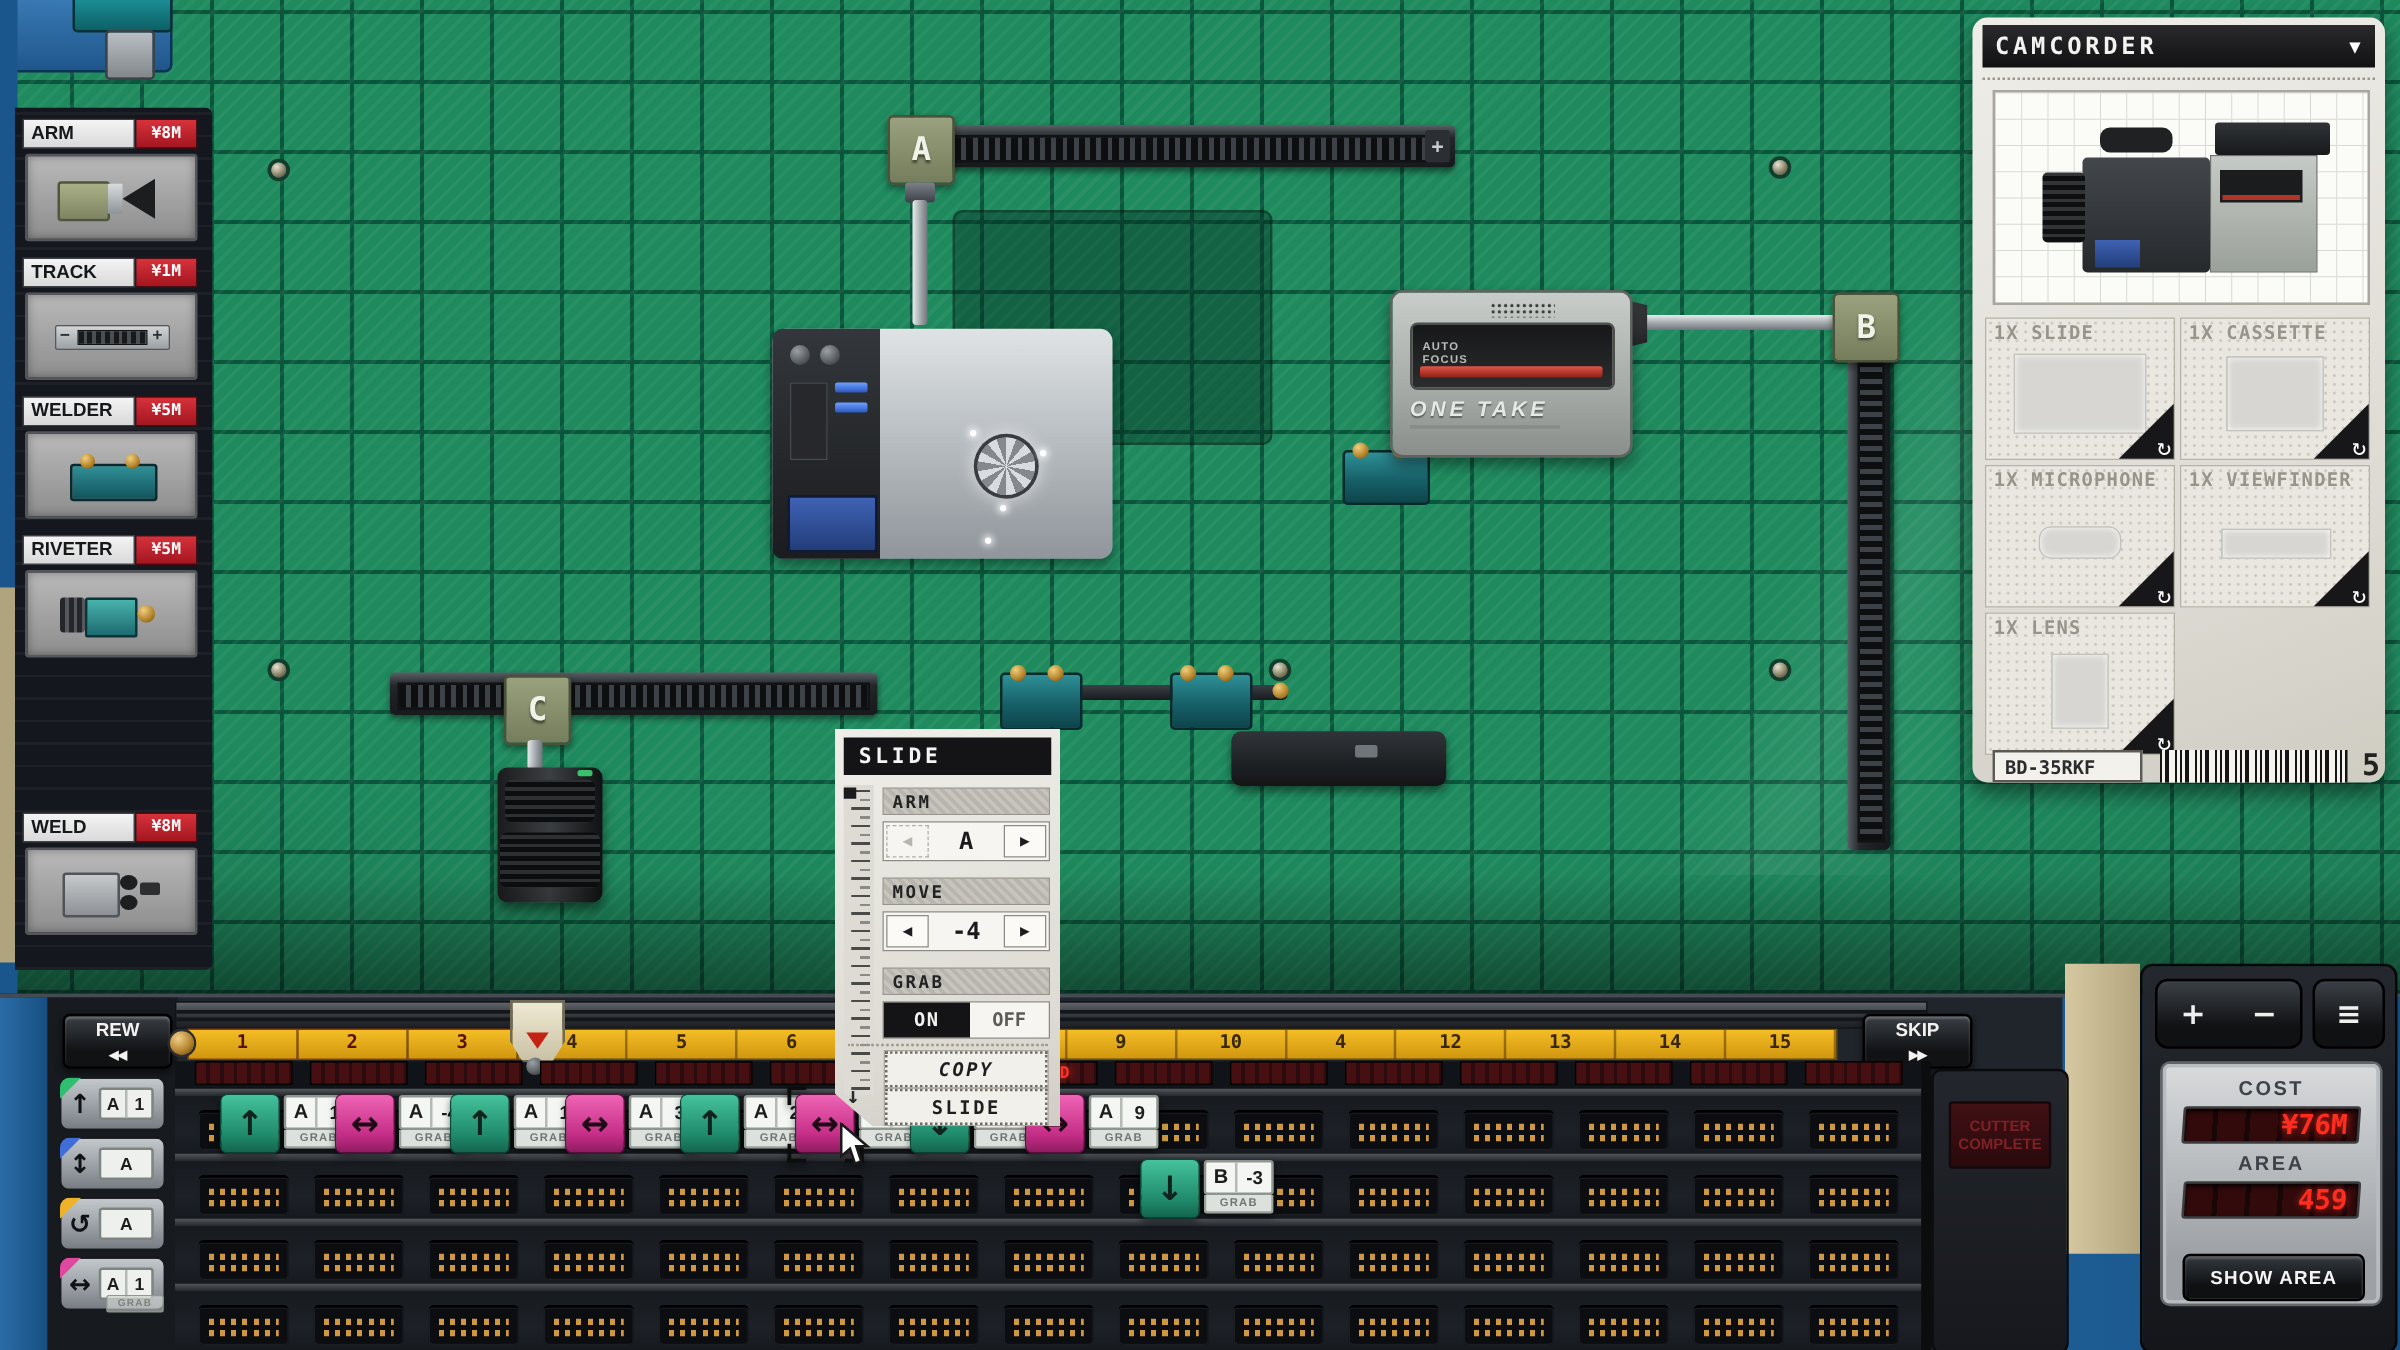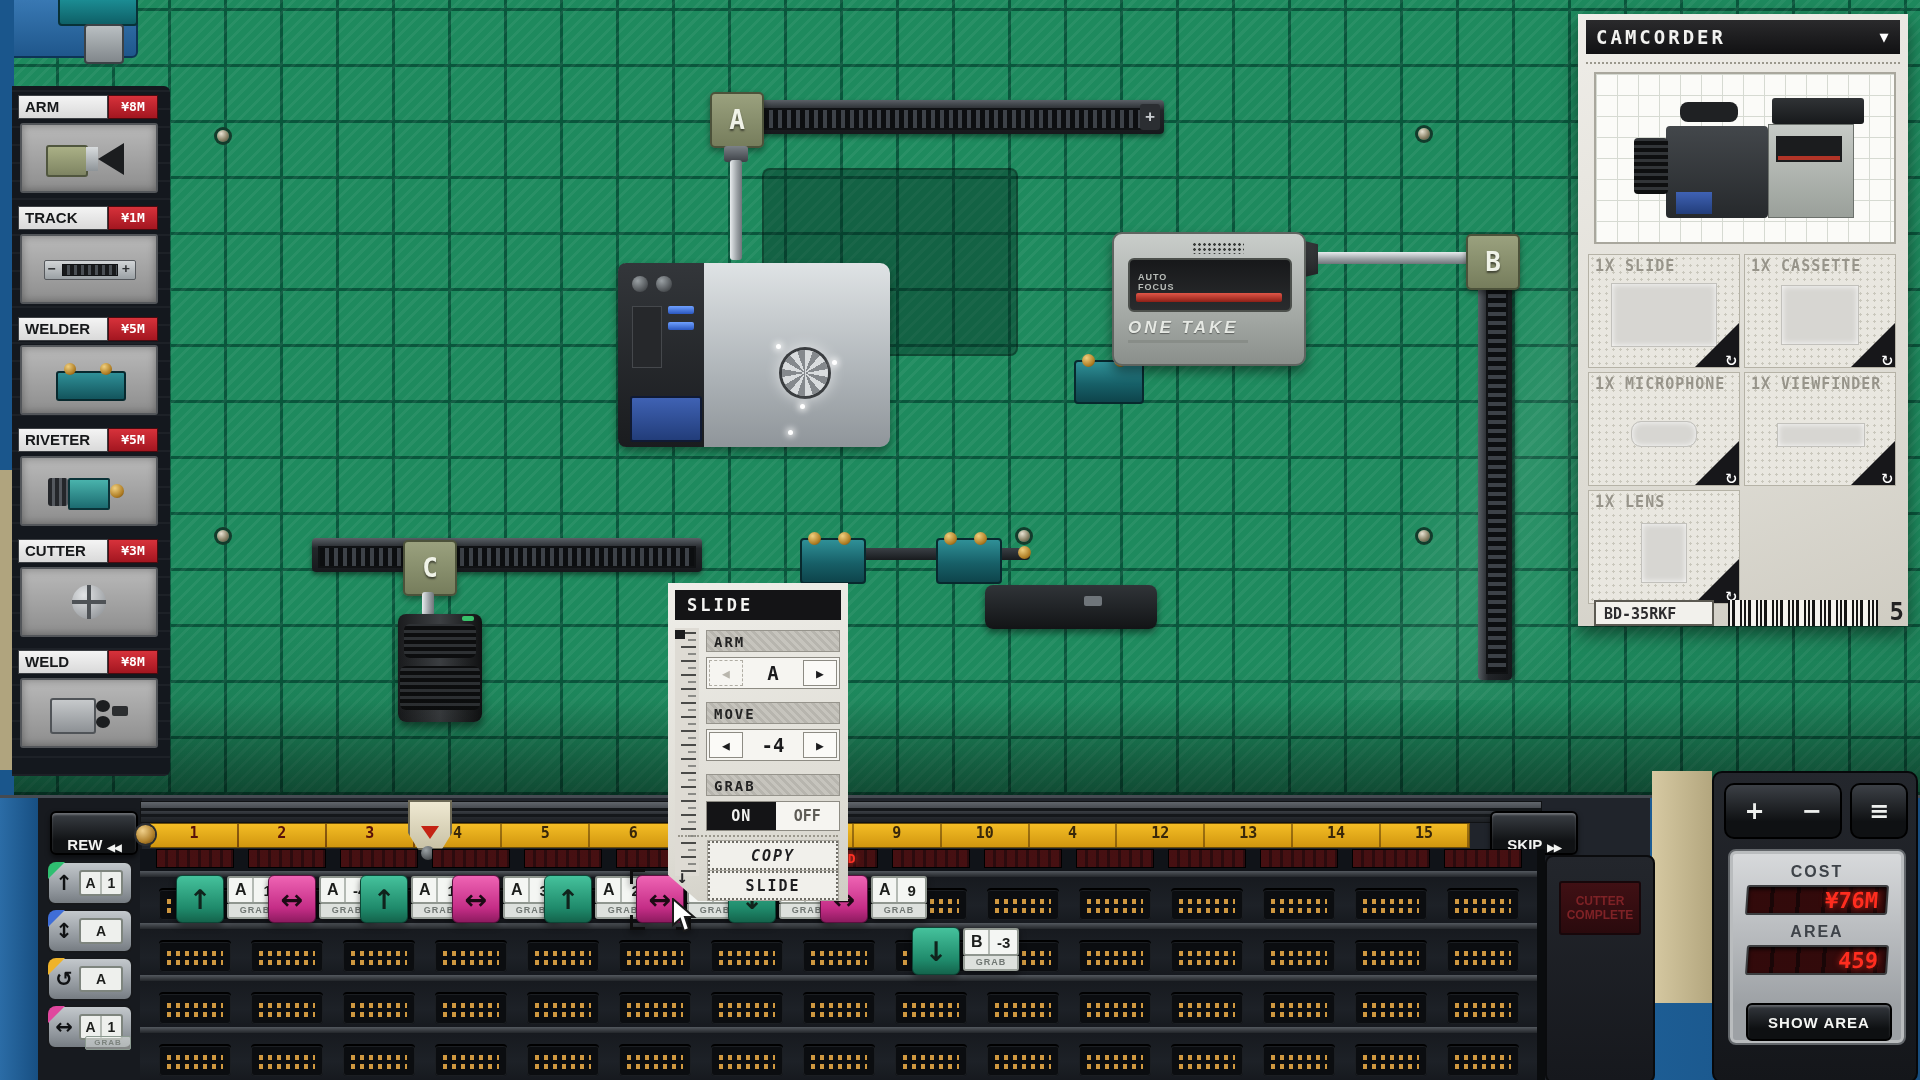--- a/index.html
+++ b/index.html
@@ -76,21 +76,21 @@
   .tool-name{flex:1;background:linear-gradient(#f4f4f4,#d9d9d9);color:#16181a;border:1px solid #3c3f43;
              font:bold 15px "Liberation Sans",sans-serif;padding:2px 6px;line-height:18px;}
   .tool-price{width:48px;background:linear-gradient(#d7323b,#a31620);color:#fff;border:1px solid #4a0b10;
              font:bold 13px "DejaVu Sans Mono",monospace;text-align:center;line-height:22px;}
   .tool-img{position:absolute;left:2px;top:28px;width:134px;height:66px;border-radius:3px;
             background:linear-gradient(#b9b9b9,#8d8d8d);border:2px solid #53565a;box-shadow:inset 0 0 8px rgba(0,0,0,.35);}
   .tool-img i{position:absolute;font-style:normal;}
 
   
   #product-panel{left:1578px;top:14px;width:330px;height:612px;background:linear-gradient(160deg,#efede8,#dcdad2 70%,#cfccc2);
-     border-radius:0;box-shadow:0 8px 18px rgba(0,0,0,.5);padding:20px 8px;box-sizing:border-box;}
+     border-radius:12px;box-shadow:0 8px 18px rgba(0,0,0,.5);padding:20px 8px;box-sizing:border-box;}
   #pp-head{position:absolute;left:8px;top:6px;width:282px;height:34px;background:linear-gradient(#2a2a2c,#111113);
      color:#f2f2f0;font:bold 19px "DejaVu Sans Mono",monospace;letter-spacing:3px;line-height:34px;padding-left:10px;box-sizing:border-box;}
   #pp-drop{position:absolute;right:8px;top:6px;width:32px;height:34px;background:linear-gradient(#2a2a2c,#111113);
      color:#fff;text-align:center;line-height:34px;font-size:15px;cursor:pointer;}
   .perf{border-top:2px dotted #9a978c;}
   #pp-image{position:absolute;left:16px;top:58px;width:298px;height:168px;background:#fbfbf8;border:2px solid #a9a79d;
      background-image:linear-gradient(#d6dad2 1px,transparent 1px),linear-gradient(90deg,#d6dad2 1px,transparent 1px);
      background-size:21px 21px;}
   .pp-cells{position:absolute;left:10px;top:240px;width:310px;}
   .pcell{position:absolute;width:150px;height:112px;border:1px solid #b5b2a6;background:#e9e7e0;
@@ -131,22 +131,22 @@
      display:flex;align-items:center;justify-content:center;letter-spacing:1px;cursor:pointer;}
   .toggle .off{flex:1;color:#5d5b55;font:bold 15px "DejaVu Sans Mono",monospace;display:flex;align-items:center;justify-content:center;cursor:pointer;}
   .dbtn{position:absolute;left:40px;width:126px;height:25px;background:#f1f0eb;border:2px dotted #6d6b64;outline:1px solid #a9a79e;
      color:#1e1e20;font:bold 15px "DejaVu Sans Mono",monospace;letter-spacing:2px;display:flex;align-items:center;justify-content:center;cursor:pointer;}
 
   
   #console{left:0;top:795px;width:1920px;height:285px;background:#20242b;border-top:3px solid #454b52;z-index:20;}
   #con-blue-l{position:absolute;left:0;top:0;width:38px;height:285px;background:linear-gradient(90deg,#2b6ca6,#174f82);}
   #con-left-col{position:absolute;left:38px;top:0;width:104px;height:285px;background:#171a1f;}
   .conbtn{position:absolute;background:linear-gradient(#3a3e44,#101214 70%);border:2px solid #000;border-radius:6px;
-     color:#f2f3f1;font:bold 15px "Liberation Sans",sans-serif;display:flex;align-items:flex-end;justify-content:center;gap:5px;
-     box-shadow:inset 0 2px 2px rgba(255,255,255,.25),0 3px 5px rgba(0,0,0,.5);cursor:pointer;}
+     color:#f2f3f1;font:bold 15px "Liberation Sans",sans-serif;display:flex;align-items:center;justify-content:center;gap:5px;
+     box-shadow:inset 0 2px 2px rgba(255,255,255,.25),0 3px 5px rgba(0,0,0,.5);cursor:pointer;flex-direction:column;}
   .conbtn .mini{font-size:10px;letter-spacing:-1px;}
   #rails{position:absolute;left:140px;top:3px;width:1400px;height:20px;background:linear-gradient(#61666c,#2c3035 60%,#1c1f23);
      border:1px solid #101214;}
   #rails::before{content:"";position:absolute;left:0;right:0;top:6px;height:3px;background:#14171a;box-shadow:0 6px 0 #14171a;}
   #ruler{position:absolute;left:150px;top:25px;width:1320px;height:25px;display:flex;
      background:linear-gradient(#f4bd25,#d0960f);border:1px solid #6b4e08;box-sizing:border-box;}
   #ruler-red{position:absolute;left:150px;top:25px;width:264px;height:25px;background:linear-gradient(#de2a14,#9e1206);}
   .rnum{position:relative;width:88px;text-align:center;line-height:24px;color:#38270a;
      font:bold 15px "DejaVu Sans Mono",monospace;border-right:2px solid rgba(60,30,0,.45);box-sizing:border-box;}
   .rnum.played{color:#57100a;border-right-color:rgba(40,0,0,.5);}
@@ -368,31 +368,20 @@
     </div>
     <div class="toolcard" style="top:342px;">
       <div class="tool-namerow">
         <span class="tool-name">RIVETER</span>
         <span class="tool-price">¥5M</span>
       </div>
       <div class="tool-img">
         <i style="left:26px;top:20px;width:20px;height:28px;background:repeating-linear-gradient(90deg,#24262a 0 4px,#54585e 4px 7px);border-radius:3px;"></i>
         <i style="left:46px;top:20px;width:38px;height:28px;background:linear-gradient(#49b3ac,#1c6b70);border:2px solid #0b3338;border-radius:2px;"></i>
         <i style="left:88px;top:26px;width:14px;height:14px;border-radius:50%;background:radial-gradient(circle at 35% 30%,#f0cf7e,#ad7b22 65%,#5c3c0c);"></i>
-      </div>
-    </div>
-    <div class="toolcard" style="top:453px;">
-      <div class="tool-namerow">
-        <span class="tool-name">CUTTER</span>
-        <span class="tool-price">¥3M</span>
-      </div>
-      <div class="tool-img">
-        <i style="left:50px;top:16px;width:34px;height:34px;border-radius:50%;background:radial-gradient(circle at 35% 30%,#e2e4e6,#85898d);"></i>
-        <i style="left:50px;top:31px;width:34px;height:4px;background:#4e5256;"></i>
-        <i style="left:65px;top:16px;width:4px;height:34px;background:#4e5256;"></i>
       </div>
     </div>
     <div class="toolcard" style="top:564px;">
       <div class="tool-namerow">
         <span class="tool-name">WELD</span>
         <span class="tool-price">¥8M</span>
       </div>
       <div class="tool-img">
         <i style="left:28px;top:18px;width:42px;height:32px;background:linear-gradient(#c6c9cb,#8d9195);border:2px solid #505458;border-radius:3px;"></i>
         <i style="left:74px;top:20px;width:14px;height:12px;border-radius:50%;background:#1c1e20;"></i>

